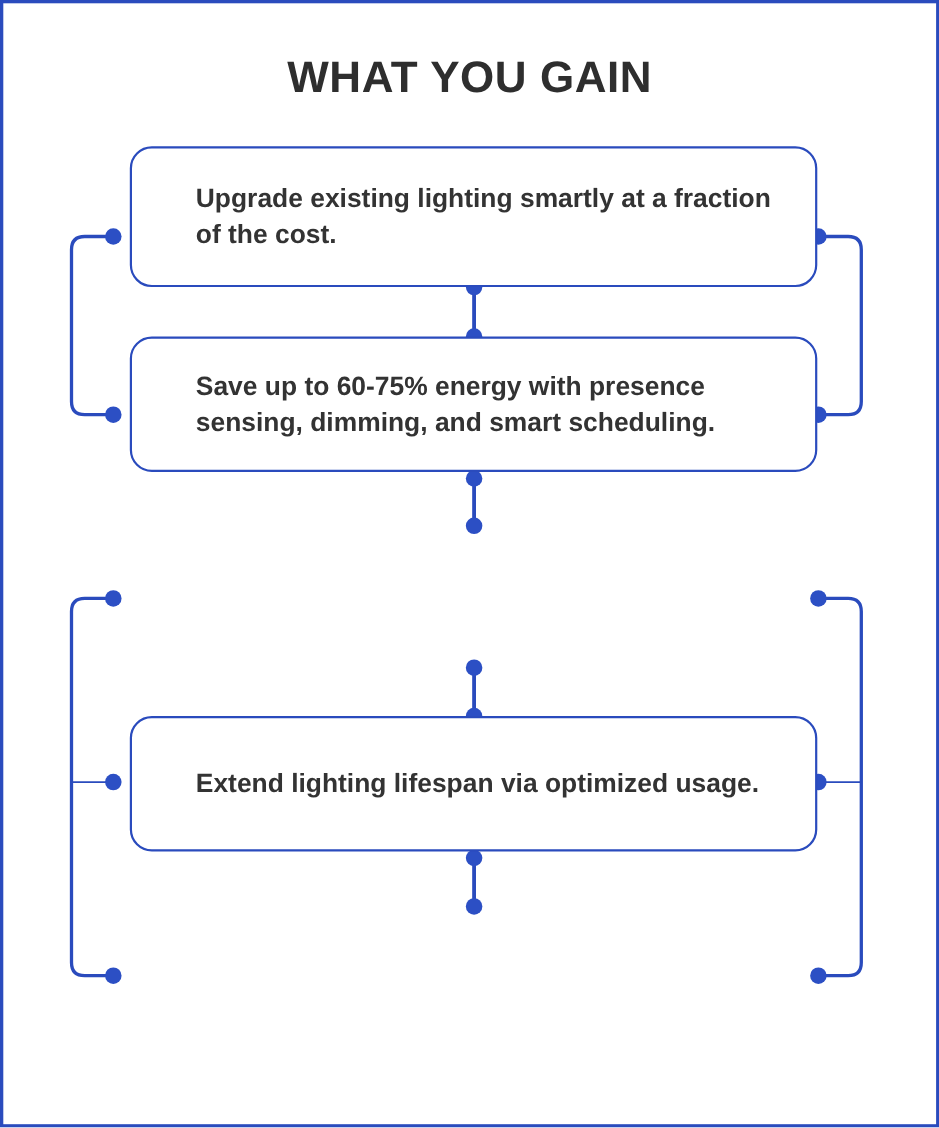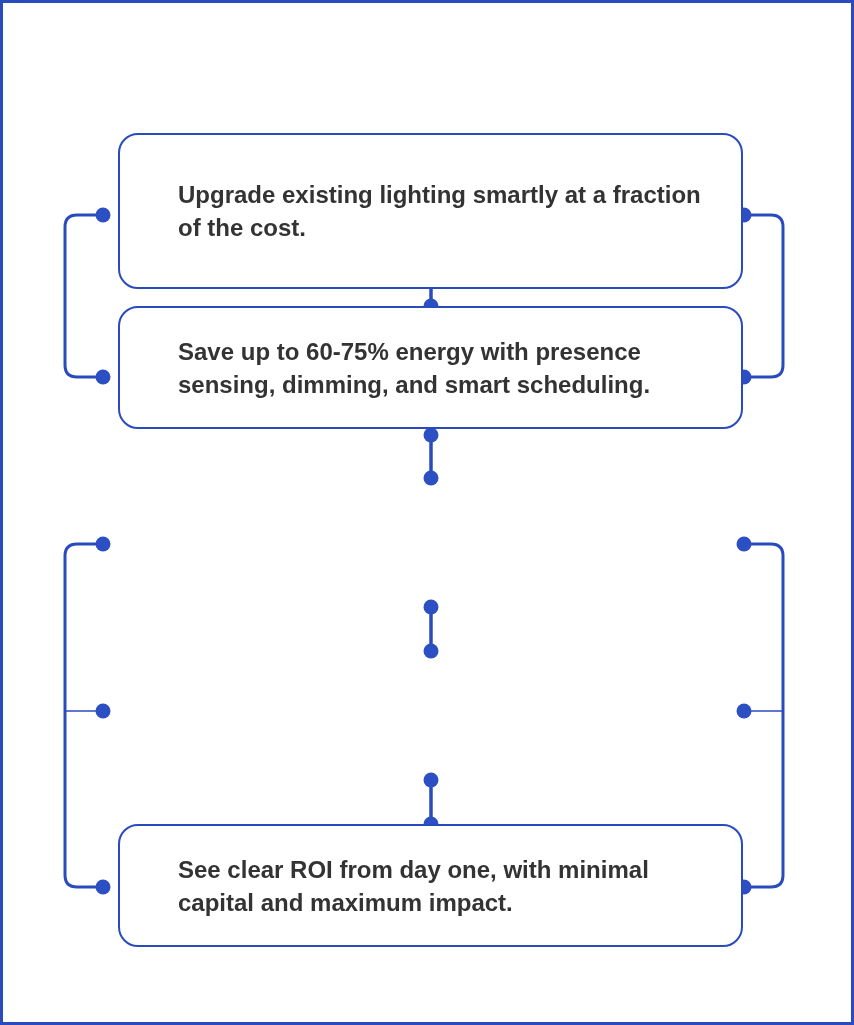--- a/index.html
+++ b/index.html
@@ -44,21 +44,21 @@
     padding-left: 58px;
   }
   .benefit-box .benefit-text {
     display: block;
     max-width: 535px;
     font-size: 24px;
     line-height: 33px;
     font-weight: bold;
     color: var(--body-text);
   }
-  #box-1 { top: 130px; height: 156px; }
+  #box-1 { top: 130px; height: 128px; }
   #box-2 { top: 303px; }
   #box-3 { top: 475px; }
   #box-3 .benefit-text { margin-left: 8px; }
   #box-4 { top: 648px; }
   #box-5 { top: 821px; }
   svg.connector-layer {
     position: absolute;
     top: 0; left: 0;
     width: 854px; height: 1025px;
     pointer-events: none;
@@ -66,20 +66,21 @@
   .connector { stroke: var(--accent); fill: none; stroke-width: 3; }
   .connector.mid-vertical { stroke-width: 3.5; }
   .connector.thin { stroke-width: 1.5; }
   .dot { fill: var(--dot); stroke: none; }
 </style>
 </head>
 <body>
 
 <div class="canvas">
 
+  <div class="title">WHAT YOU GAIN</div>
 
   <svg class="connector-layer" viewBox="0 0 854 1025" aria-hidden="true">
 
     <path class="connector mid-vertical" d="M428 258 V303"></path>
     <path class="connector mid-vertical" d="M428 432 V475"></path>
     <path class="connector mid-vertical" d="M428 604 V648"></path>
     <path class="connector mid-vertical" d="M428 777 V821"></path>
 
     <path class="connector" d="M100 212 H74 Q62 212 62 224 V362 Q62 374 74 374 H100"></path>
 
@@ -112,17 +113,17 @@
     <circle class="dot" cx="741" cy="708" r="7.5"></circle>
     <circle class="dot" cx="741" cy="884" r="7.5"></circle>
   </svg>
 
   <div class="benefit-box" id="box-1">
     <span class="benefit-text">Upgrade existing lighting smartly at a fraction of the cost.</span>
   </div>
   <div class="benefit-box" id="box-2">
     <span class="benefit-text">Save up to 60-75% energy with presence sensing, dimming, and smart scheduling.</span>
   </div>
-  <div class="benefit-box" id="box-5">
-    <span class="benefit-text">See clear ROI from day one, with minimal capital and maximum impact.</span>
+  <div class="benefit-box" id="box-4">
+    <span class="benefit-text">Extend lighting lifespan via optimized usage.</span>
   </div>
 
 </div>
 
 </body></html>

